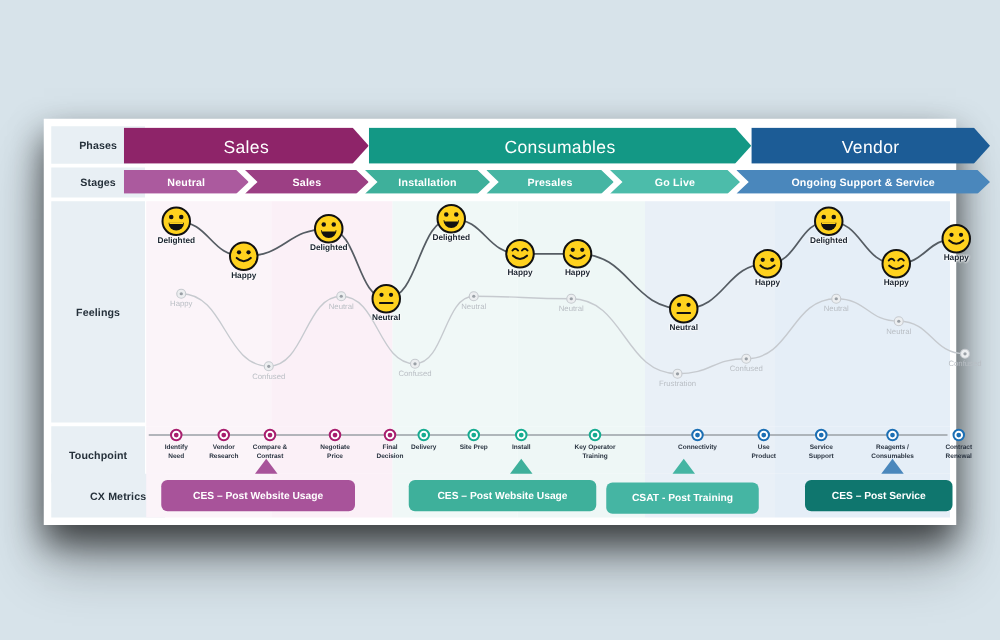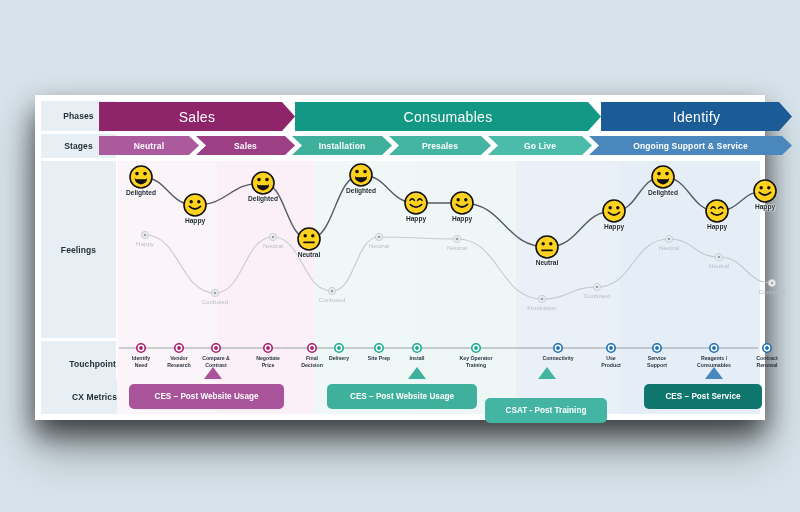--- a/index.html
+++ b/index.html
@@ -93,36 +93,36 @@
 
       <div class="rowlabel" style="top:6px;height:30px;">
         <span>Phases</span>
       </div>
       <div class="rowlabel" style="top:39px;height:24px;">
         <span>Stages</span>
       </div>
       <div class="rowlabel" style="top:66px;height:177px;">
         <span>Feelings</span>
       </div>
-      <div class="rowlabel" style="top:246px;height:45px;justify-content:flex-end;">
+      <div class="rowlabel" style="top:246px;height:45px;">
         <span>Touchpoint</span>
       </div>
       <div class="rowlabel" style="top:284px;height:35px;padding-left:16px;">
         <span>CX Metrics</span>
       </div>
 
       <div id="phaseLayer">
           <div class="chev phase first" style="left: 36px; width: 196px; background: rgb(142, 36, 105);">
             <span>Sales</span>
           </div>
           <div class="chev phase" style="left: 232px; width: 306px; background: rgb(19, 152, 133);">
             <span>Consumables</span>
           </div>
           <div class="chev phase" style="left: 538px; width: 191px; background: rgb(28, 92, 150);">
-            <span>Identify</span>
+            <span>Vendor</span>
           </div>
         </div>
       <div id="stageLayer">
           <div class="chev stage firststage" style="left: 36px; width: 100px; background: rgb(171, 90, 158);">
             <span>Neutral</span>
           </div>
           <div class="chev stage" style="left: 133px; width: 99px; background: rgb(156, 63, 132);">
             <span>Sales</span>
           </div>
           <div class="chev stage" style="left: 229px; width: 100px; background: rgb(62, 176, 155); text-align: right;">
@@ -407,21 +407,21 @@
         <div id="cxPills">
             <div class="cxtri" style="left: 87px; top: -12px; border-left: 9px solid transparent; border-right: 9px solid transparent; border-bottom: 12px solid rgb(168, 83, 154);"></div>
             <div class="cxpill" style="left: 12px; width: 155px; top: 5px; background: rgb(168, 83, 154);">
               <span>CES – Post Website Usage</span>
             </div>
             <div class="cxtri" style="left: 291px; top: -12px; border-left: 9px solid transparent; border-right: 9px solid transparent; border-bottom: 12px solid rgb(62, 176, 155);"></div>
             <div class="cxpill" style="left: 210px; width: 150px; top: 5px; background: rgb(62, 176, 155);">
               <span>CES – Post Website Usage</span>
             </div>
             <div class="cxtri" style="left: 421px; top: -12px; border-left: 9px solid transparent; border-right: 9px solid transparent; border-bottom: 12px solid rgb(69, 181, 163);"></div>
-            <div class="cxpill" style="left: 368px; width: 122px; top: 19px; background: rgb(69, 181, 163);">
+            <div class="cxpill" style="left: 368px; width: 122px; top: 7px; background: rgb(69, 181, 163);">
               <span>CSAT - Post Training</span>
             </div>
             <div class="cxtri" style="left: 588px; top: -12px; border-left: 9px solid transparent; border-right: 9px solid transparent; border-bottom: 12px solid rgb(74, 135, 188);"></div>
             <div class="cxpill" style="left: 527px; width: 118px; top: 5px; background: #0f766e;">
               <span>CES – Post Service</span>
             </div>
           </div>
       </div>
 
     </div>

